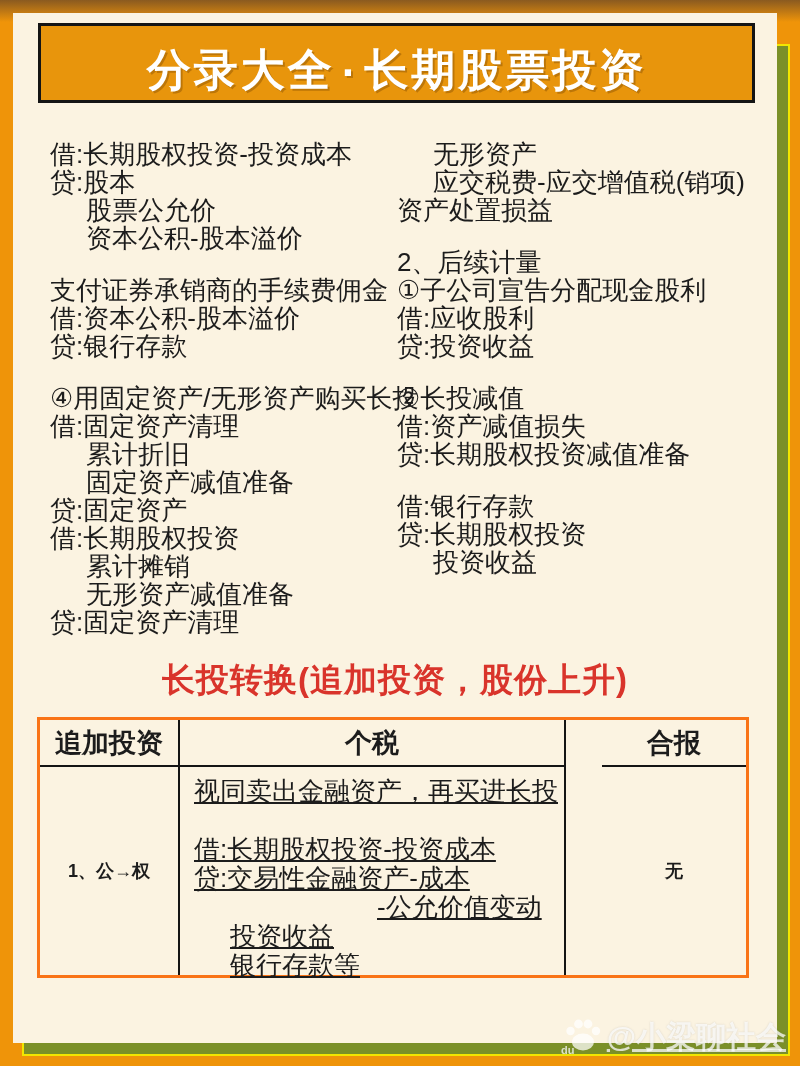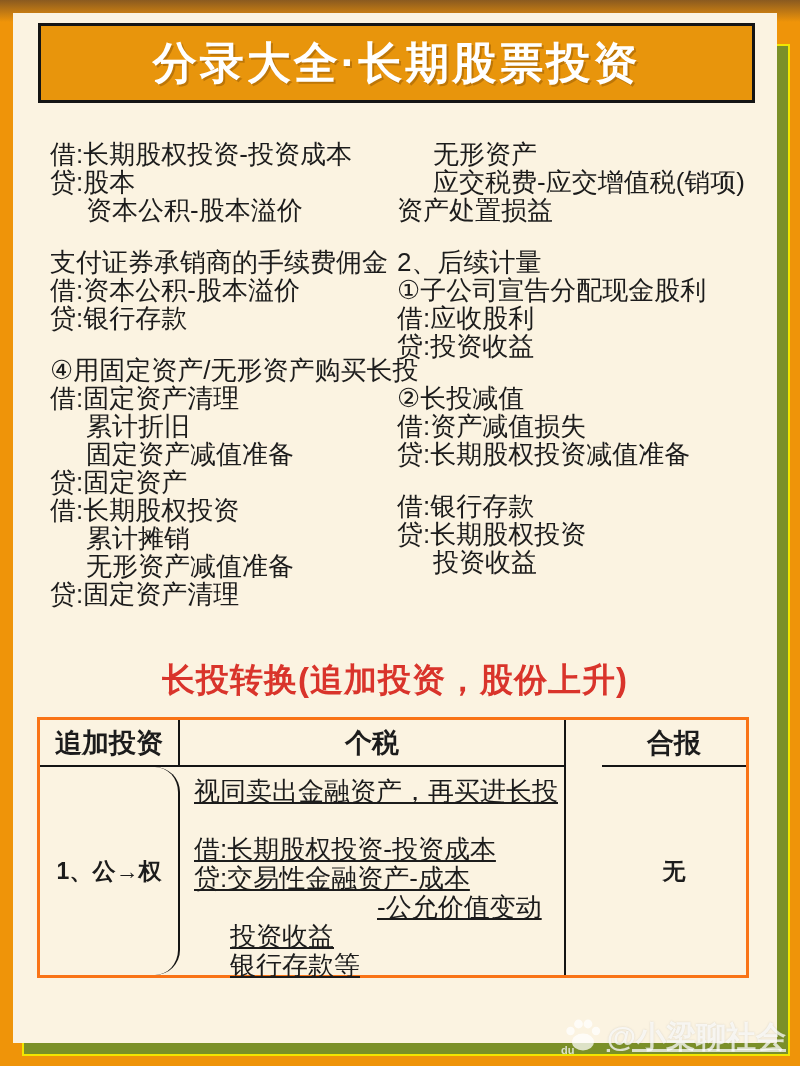--- a/index.html
+++ b/index.html
@@ -25,21 +25,21 @@
     box-sizing:border-box;
   }
   .cream-card{
     position:absolute;left:13px;top:13px;width:764px;height:1030px;
     background:var(--card-cream);
   }
   .banner{
     position:absolute;left:25px;top:10px;width:717px;height:80px;
     background:var(--banner-orange);
     border:3px solid #141414;box-sizing:border-box;
-    display:flex;align-items:center;justify-content:center;
+    display:flex;align-items:flex-end;justify-content:center;font-family:Liberation Mono, monospace;
   }
   .banner span{
     color:#fff;font-size:44px;font-weight:700;letter-spacing:3px;
     text-shadow:2px 2px 0 rgba(110,60,0,.35);
     white-space:nowrap;
   }
   .col{position:absolute;color:var(--ink);}
   .col-left{left:37px;top:127px;width:350px;}
   .col-right{left:384px;top:127px;width:365px;}
   .line{
@@ -55,21 +55,21 @@
   }
   .jtable{
     position:absolute;left:24px;top:704px;width:712px;
     border:3px solid #f97316;box-sizing:border-box;
     display:grid;grid-template-columns:140px 386px 1fr;grid-template-rows:47px 208px;
   }
   .jcell{border-right:2px solid #141414;border-bottom:2px solid #141414;box-sizing:border-box;color:var(--ink);}
   .jcell.lastcol{border-right:none;margin-left:36px;}
   .jcell.lastrow{border-bottom:none;}
   .th{display:flex;align-items:center;justify-content:center;font-size:27px;font-weight:600;}
-  .td-center{display:flex;align-items:center;justify-content:center;font-size:23px;font-weight:600;border-radius:25px;}
+  .td-center{display:flex;align-items:center;justify-content:center;font-size:18px;font-weight:600;}
   .td-entries{padding:10px 0 16px 14px;text-decoration:underline;}
   .td-entries .line{font-size:26px;line-height:29px;}
   .blank-line{height:29px;}
   .watermark{
     position:absolute;right:14px;bottom:8px;z-index:5;
     display:flex;align-items:flex-end;gap:4px;
     color:rgba(255,255,255,.74);font-size:30px;font-weight:700;
     text-shadow:0 0 2px rgba(120,120,120,.25);
     text-decoration:underline;
   }
@@ -83,20 +83,21 @@
 <div class="cream-card">
 
   <div class="banner">
     <span>分录大全·长期股票投资</span>
   </div>
 
   <div class="col col-left">
     <div class="section">
       <div class="line">借:长期股权投资-投资成本</div>
       <div class="line">贷:股本</div>
+      <div class="line ind1">股票公允价</div>
       <div class="line ind1">资本公积-股本溢价</div>
     </div>
     <div class="section">
       <div class="line">支付证券承销商的手续费佣金</div>
       <div class="line">借:资本公积-股本溢价</div>
       <div class="line">贷:银行存款</div>
     </div>
     <div class="section">
       <div class="line">④用固定资产/无形资产购买长投</div>
       <div class="line">借:固定资产清理</div>

